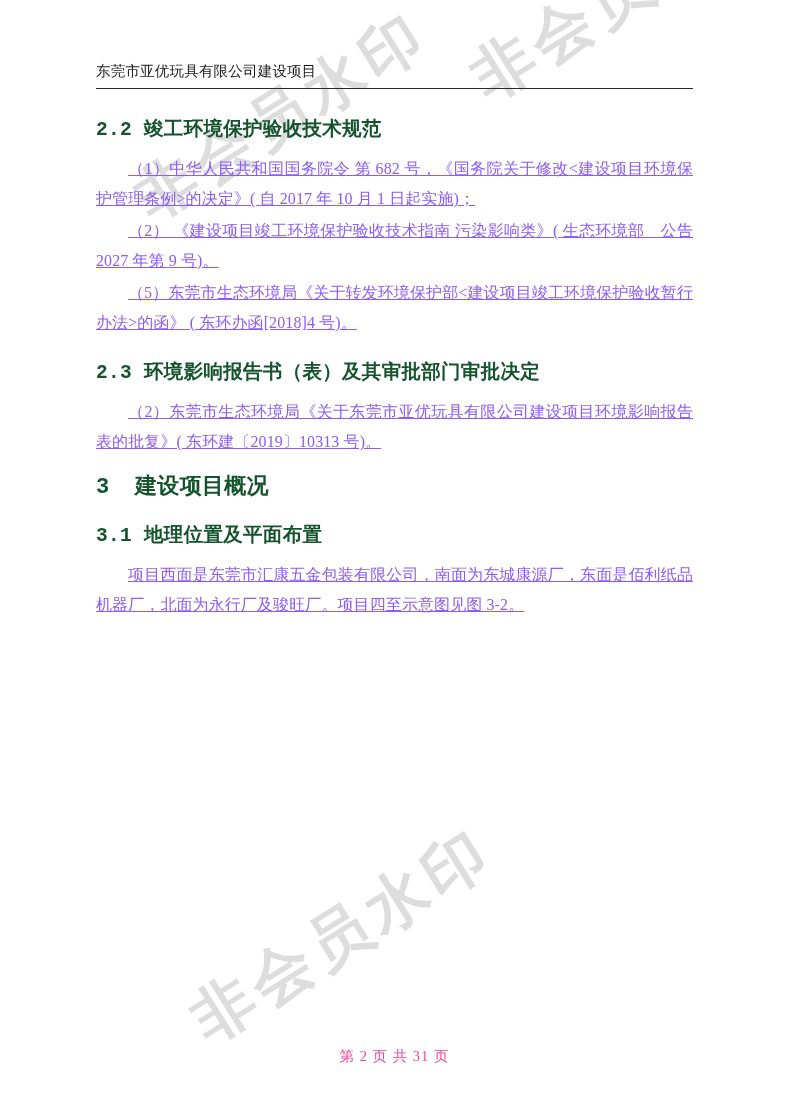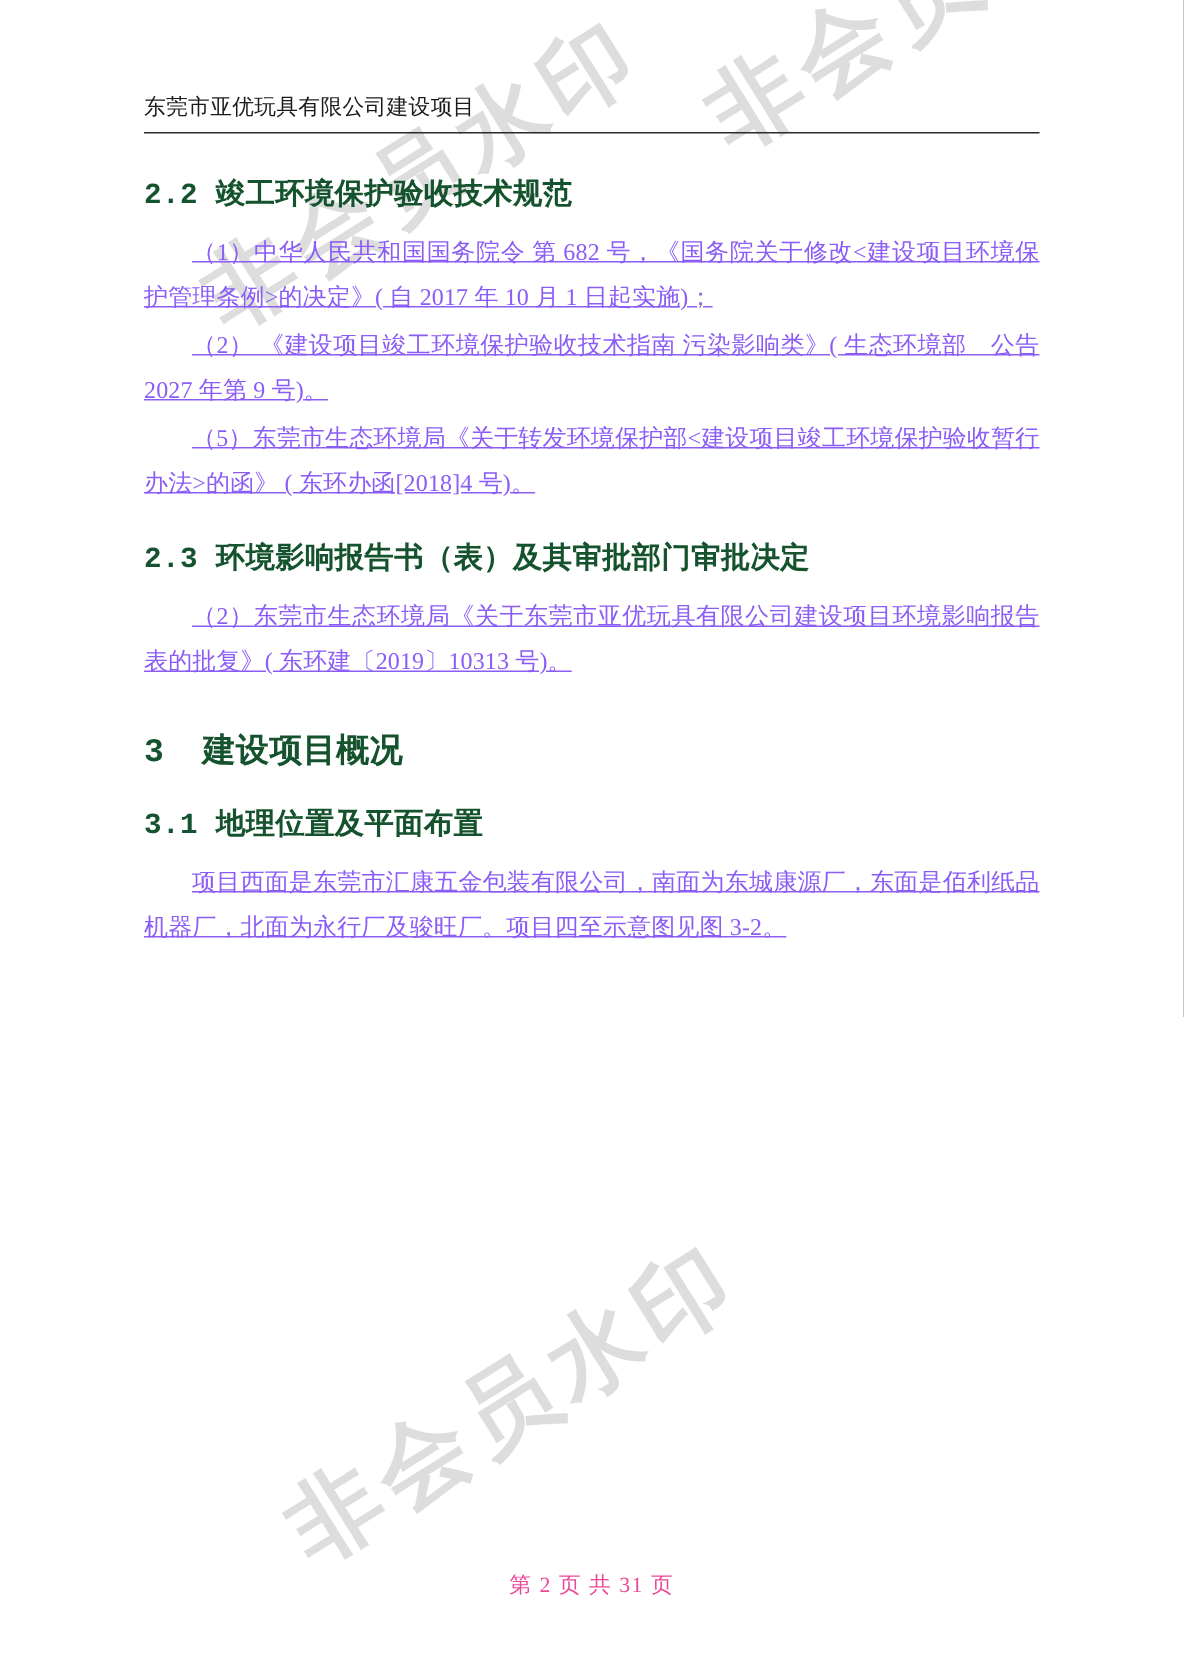--- a/index.html
+++ b/index.html
@@ -36,21 +36,21 @@
   h2.sec {
     font-family: Liberation Mono, monospace;
     font-size: 19.5px;
     font-weight: bold;
     color: #14532d;
     margin: 20px 0 12px 0;
     letter-spacing: 0.3px;
   }
   h2.sec.big {
     font-size: 22px;
-    margin-top: 28px;
+    margin-top: 14px;
     margin-bottom: 14px;
   }
   h2.sec.big .num {
     margin-right: 12px;
   }
   p.para {
     font-size: 16px;
     line-height: 30px;
     color: #8b5cf6;
     margin: 0 0 2px 0;

